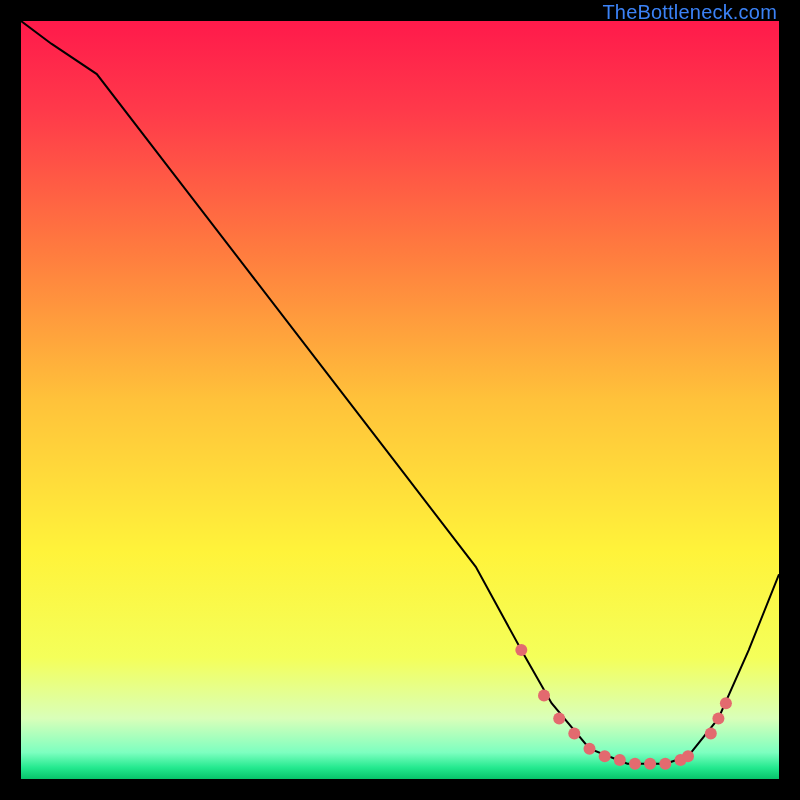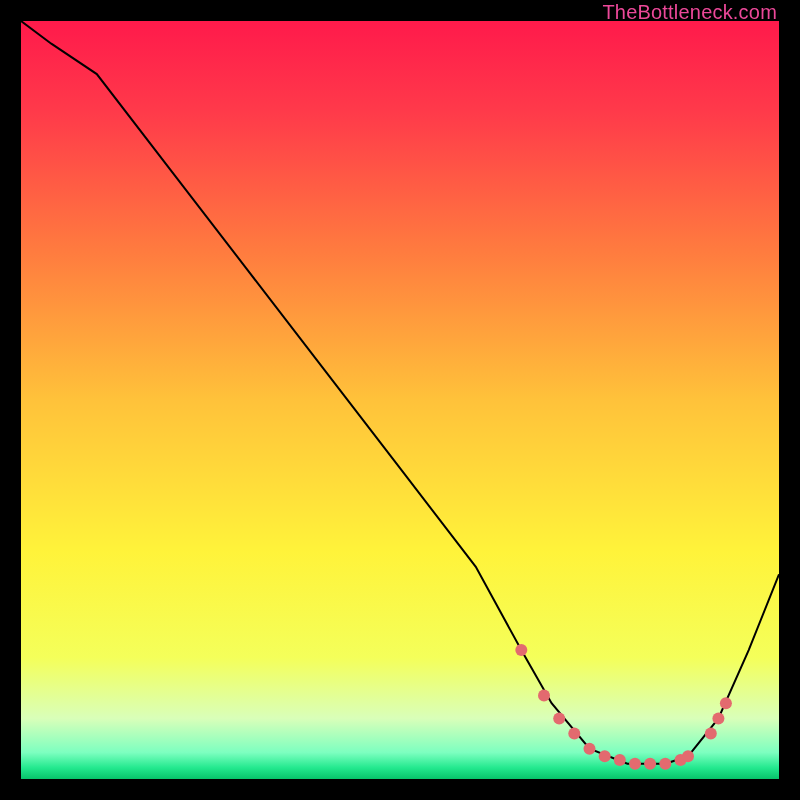--- a/index.html
+++ b/index.html
@@ -23,21 +23,21 @@
     position: absolute;
     left: 0;
     top: 0;
     width: 758px;
     height: 758px;
   }
   .watermark {
     position: absolute;
     top: 1px;
     right: 23px;
-    color: #ec4899;
+    color: #3b82f6;
     font-size: 20px;
     font-weight: 400;
     letter-spacing: 0.2px;
   }
 </style>
 </head>
 <body>
 
 <div class="frame">
   <svg class="plot" viewBox="0 0 758 758" preserveAspectRatio="none">

